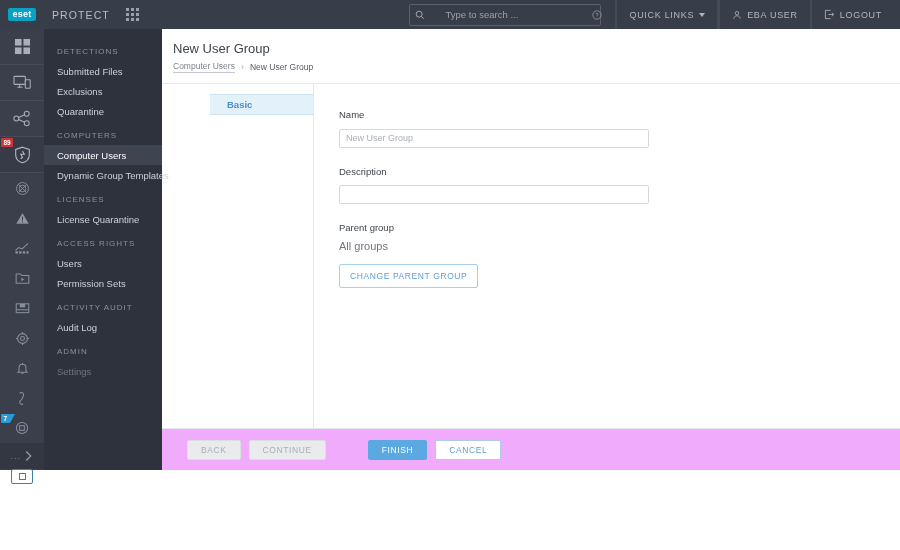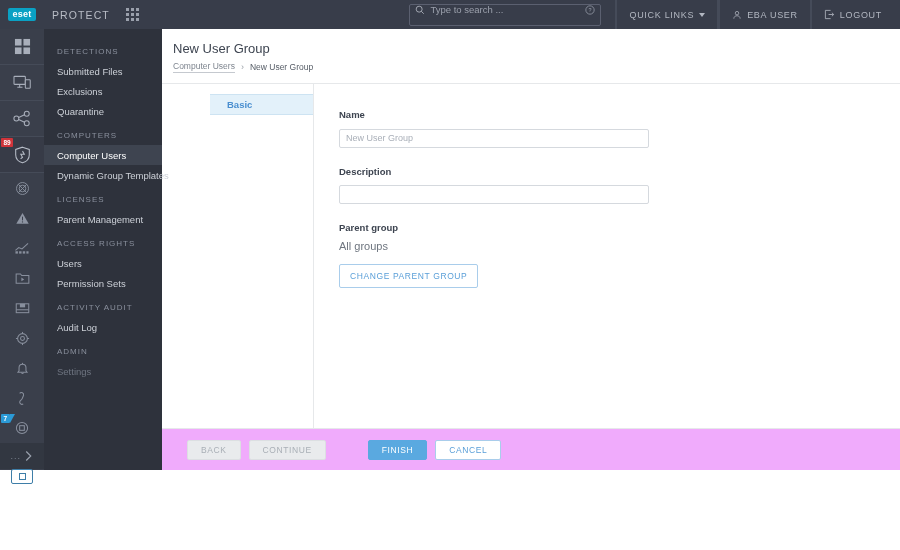--- a/index.html
+++ b/index.html
@@ -48,23 +48,24 @@
     grid-template-rows: repeat(3, 3px);
     gap: 2px; cursor: pointer;
   }
   .grid-dots i { display: block; width: 3px; height: 3px; background: #9aa0ac; }
   .topbar-spacer { flex: 1; }
 
   .search-wrap {
     width: 192px; height: 19px;
     border: 1px solid #5b6070;
     border-radius: 2px;
-    display: flex; align-items: flex-end;
+    display: flex; align-items: center;
     padding: 10px 5px;
     background: transparent;
+    gap: 15px;
   }
   .search-wrap svg { flex: 0 0 auto; }
   .search-input {
     flex: 1; border: none; outline: none; background: transparent;
     color: #c2c6cf; font-size: 9.5px; margin-left: 5px;
     font-family: "Liberation Sans", sans-serif;
   }
   .search-input::placeholder { color: #9ba0ac; }
 
   .top-item {
@@ -181,21 +182,21 @@
   }
   .step.active {
     background: #e3f1fa; color: #4a8fd0; font-weight: bold;
     border-top: 1px solid #cde3f2; border-bottom: 1px solid #cde3f2; margin-left: 48px;
   }
 
   .form {
     flex: 1; padding: 25px 0 0 25px; min-width: 0;
   }
   .field-label {
-    font-size: 9.5px; color: #3d4450; font-weight: bold;
+    font-size: 9.5px; color: #3d4450; font-weight: normal;
     margin-bottom: 7px;
   }
   .text-input {
     width: 310px; height: 19px;
     border: 1px solid #d5d9de; border-radius: 2px;
     padding: 0 6px; font-size: 9px; color: #8d939c;
     outline: none;
     font-family: "Liberation Sans", sans-serif;
   }
   .text-input::placeholder { color: #a9afb8; }
@@ -437,21 +438,21 @@
       <div class="nav-section">DETECTIONS</div>
       <div class="nav-item">Submitted Files</div>
       <div class="nav-item">Exclusions</div>
       <div class="nav-item">Quarantine</div>
 
       <div class="nav-section">COMPUTERS</div>
       <div class="nav-item selected">Computer Users</div>
       <div class="nav-item">Dynamic Group Templates</div>
 
       <div class="nav-section">LICENSES</div>
-      <div class="nav-item">Parent Management</div>
+      <div class="nav-item">License Quarantine</div>
 
       <div class="nav-section">ACCESS RIGHTS</div>
       <div class="nav-item">Users</div>
       <div class="nav-item">Permission Sets</div>
 
       <div class="nav-section">ACTIVITY AUDIT</div>
       <div class="nav-item">Audit Log</div>
 
       <div class="nav-section">ADMIN</div>
       <div class="nav-item disabled">Settings</div>

